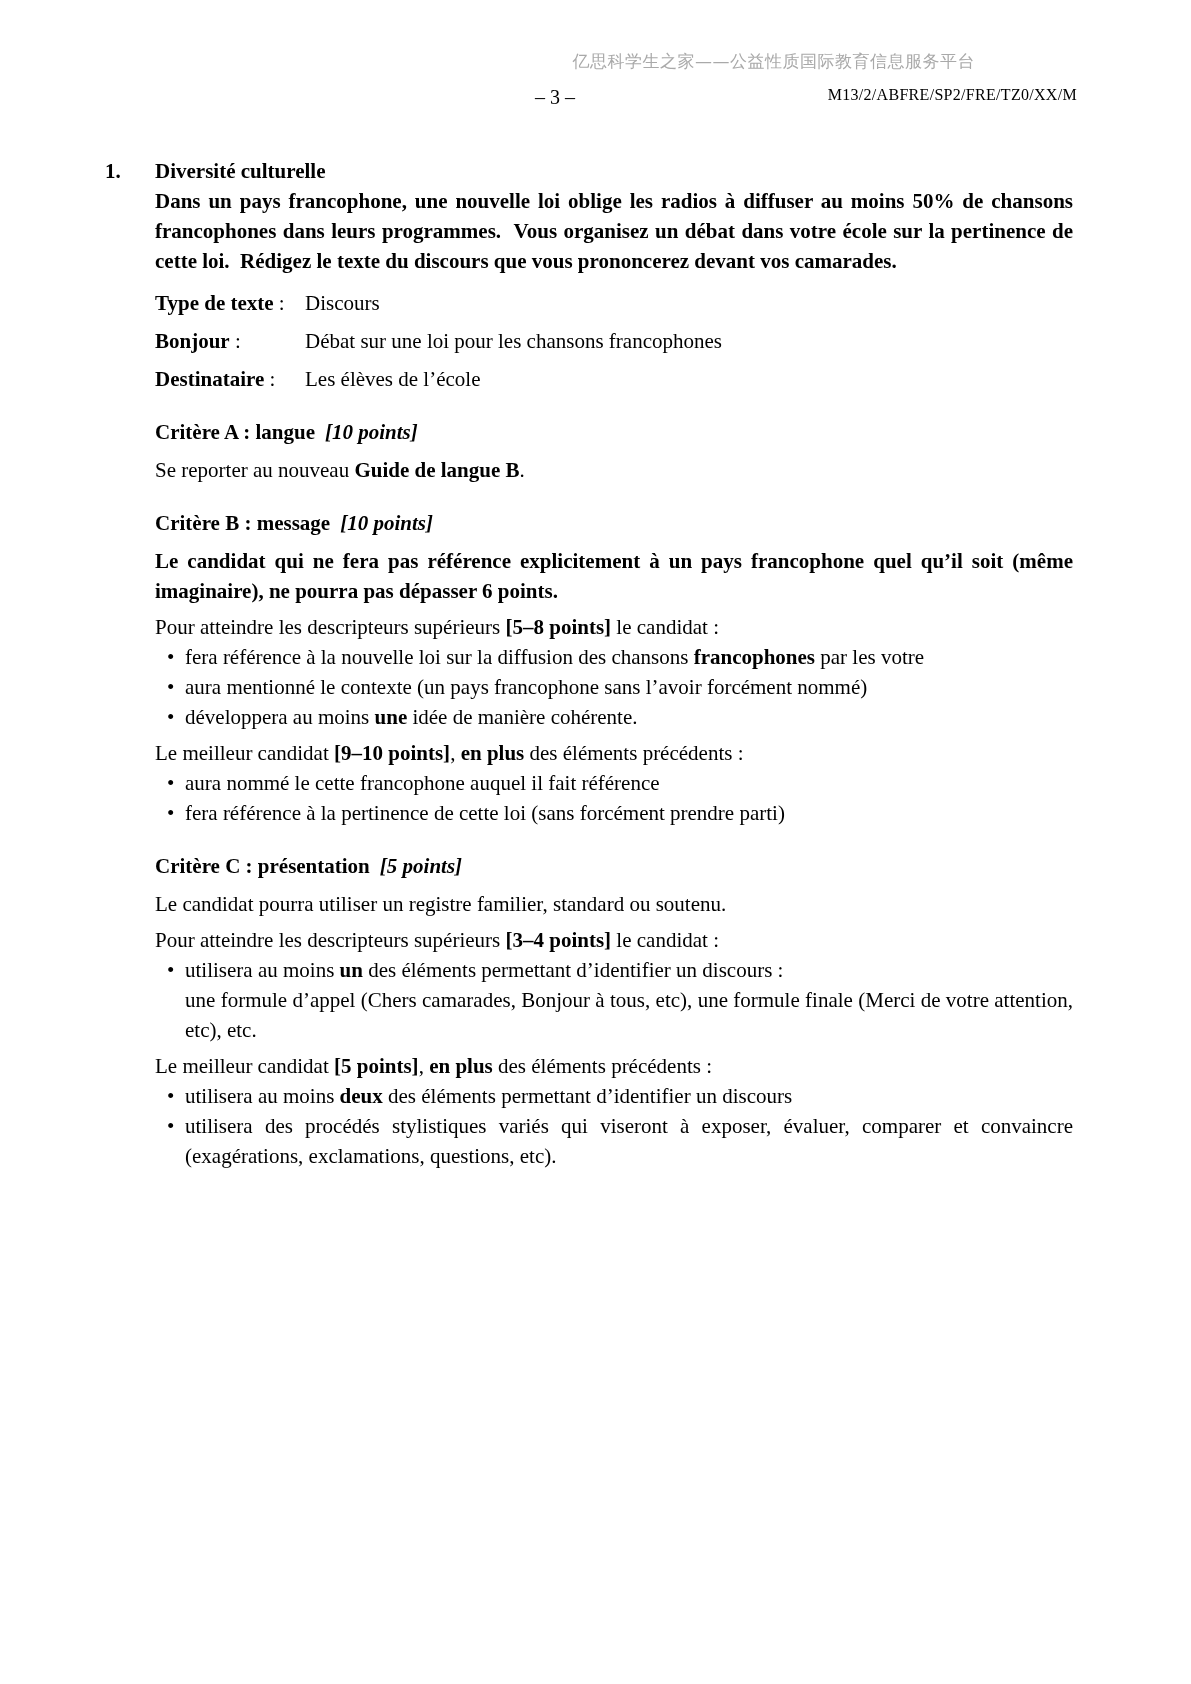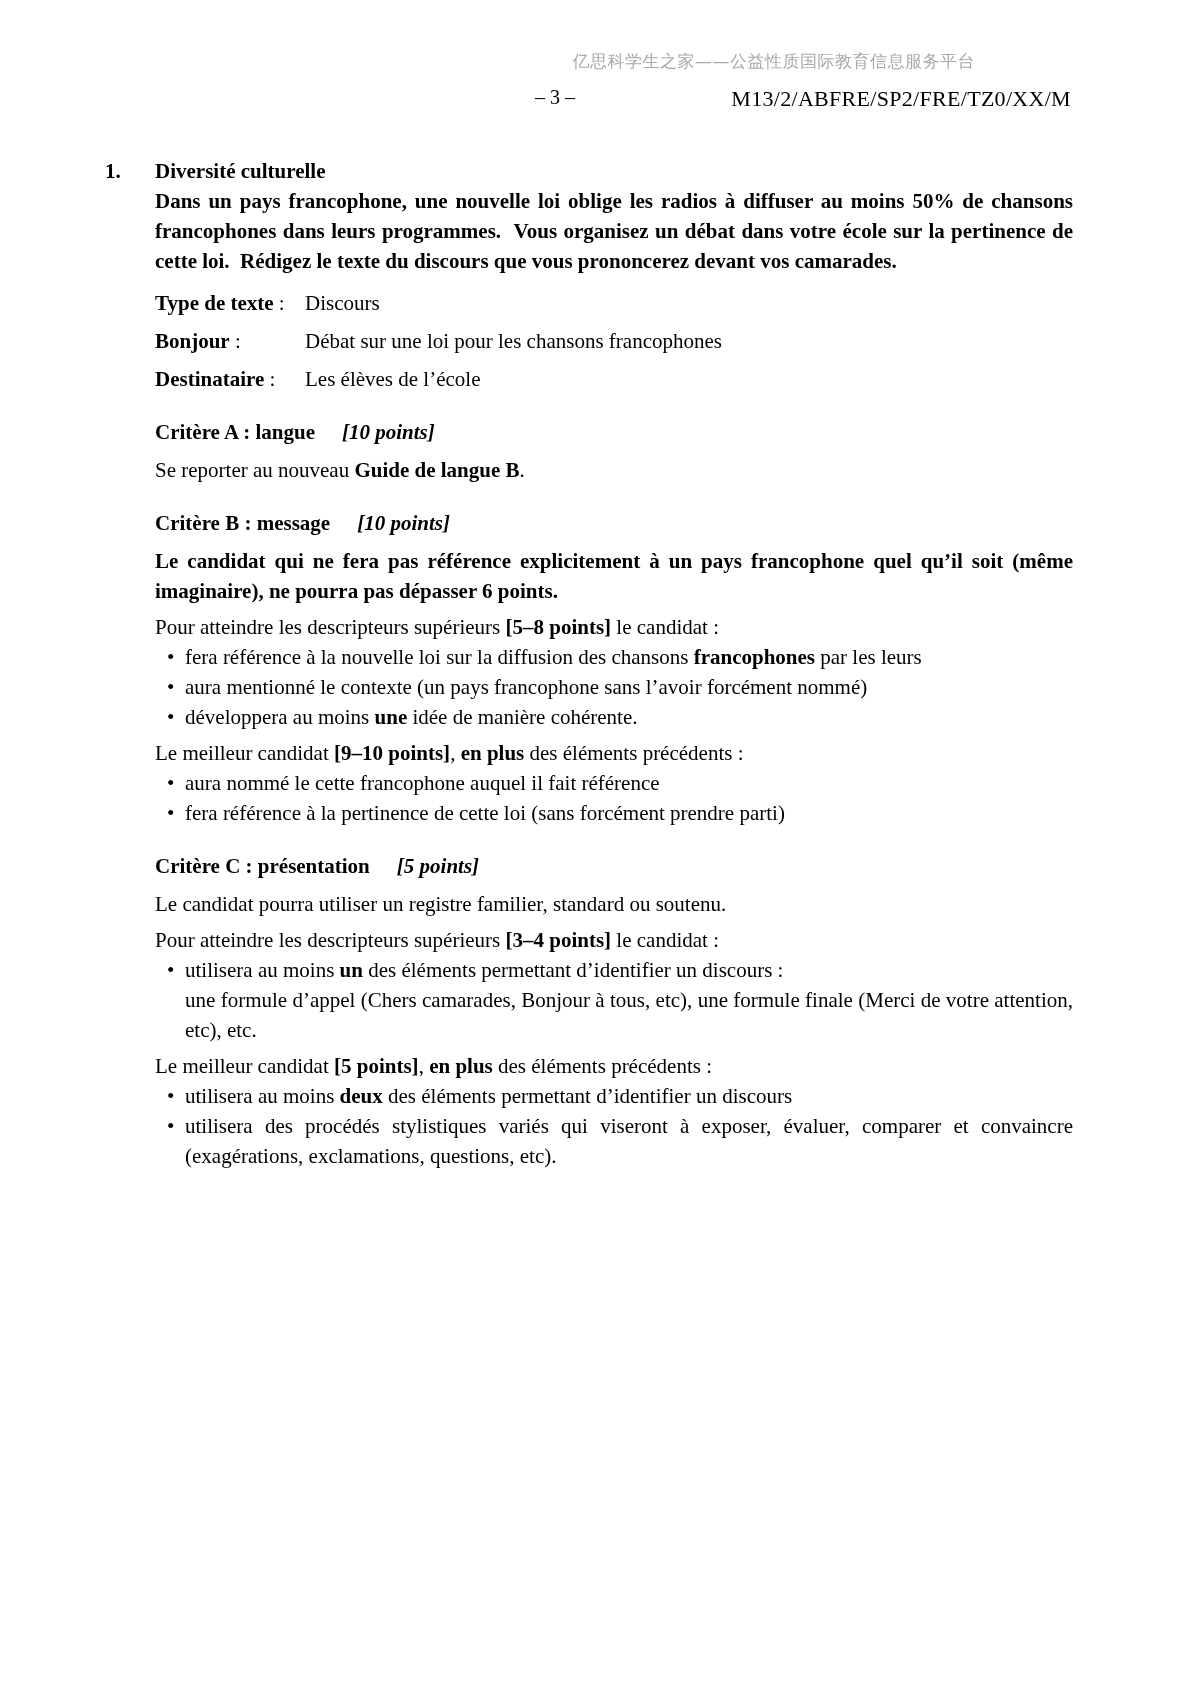--- a/index.html
+++ b/index.html
@@ -11,37 +11,37 @@
     font-family:"Liberation Serif","DejaVu Serif",serif;
     overflow:hidden;
   }
   .cn-watermark {
     position:absolute; top:50px; right:216px;
     font-size:17px; color:#a9a9a9;
     font-family:"DejaVu Sans","Liberation Sans",sans-serif;
     letter-spacing:0.5px;
   }
   .page-num { position:absolute; top:86px; left:535px; font-size:20px; }
-  .paper-code { position:absolute; top:86px; right:120px; font-size:22px; letter-spacing:0.3px; }
+  .paper-code { position:absolute; top:86px; right:114px; font-size:16px; letter-spacing:0.3px; }
 
   .content {
     position:absolute; top:156px; left:155px; right:118px;
     font-size:21px; line-height:30px;
   }
   .qtitle { position:relative; font-weight:bold; }
   .qnum { position:absolute; left:-50px; top:0; }
 
   .intro { margin:26px 0 0 0; text-align:justify; }
 
   .meta { margin-top:12px; }
   .meta-row { display:flex; margin-bottom:8px;align-items:center; }
   .meta-label { flex:0 0 150px; width:150px; }
 
   .criterion h3 { margin:23px 0 8px 0; font-size:21px; line-height:30px; font-weight:bold; }
-  .pts { font-style:italic; margin-left:27px; }
+  .pts { font-style:italic; margin-left:10px; }
 
   .content p { margin:0 0 6px 0; }
   .content p.lead { margin-bottom:0; }
   .j { text-align:justify; }
   .b { font-weight:bold; }
   .i { }
 
   .bullets { margin:0 0 6px 0; }
   .bullet { position:relative; padding-left:30px; }
   .bullet .marker { position:absolute; left:12px; top:0; }
@@ -89,21 +89,21 @@
     <div>
         <section class="criterion">
           <h3><span>Critère A : langue</span><span class="pts">[10 points]</span></h3>
           <p><span>Se reporter au nouveau </span><span class="b">Guide de langue B</span><span>.</span></p>
         </section>
         <section class="criterion">
           <h3><span>Critère B : message</span><span class="pts">[10 points]</span></h3>
           <p class="j"><span class="b">Le candidat qui ne fera pas référence explicitement à un pays francophone quel qu’il soit (même imaginaire), ne pourra pas dépasser 6 points.</span></p>
           <p class="lead"><span>Pour atteindre les descripteurs supérieurs </span><span class="b i">[5–8 points]</span><span> le candidat :</span></p>
           <div class="bullets">
-            <div class="bullet"><span class="marker">•</span><span>fera référence à la nouvelle loi sur la diffusion des chansons </span><span class="b">francophones</span><span> par les leurs</span></div>
+            <div class="bullet"><span class="marker">•</span><span>fera référence à la nouvelle loi sur la diffusion des chansons </span><span class="b">francophones</span><span> par les votre</span></div>
             <div class="bullet"><span class="marker">•</span><span>aura mentionné le contexte (un pays francophone sans l’avoir forcément nommé)</span></div>
             <div class="bullet"><span class="marker">•</span><span>développera au moins </span><span class="b">une</span><span> idée de manière cohérente.</span></div>
           </div>
           <p class="lead"><span>Le meilleur candidat </span><span class="b i">[9–10 points]</span><span>, </span><span class="b">en plus</span><span> des éléments précédents :</span></p>
           <div class="bullets">
             <div class="bullet"><span class="marker">•</span><span>aura nommé le cette francophone auquel il fait référence</span></div>
             <div class="bullet"><span class="marker">•</span><span>fera référence à la pertinence de cette loi (sans forcément prendre parti)</span></div>
           </div>
         </section>
         <section class="criterion">

